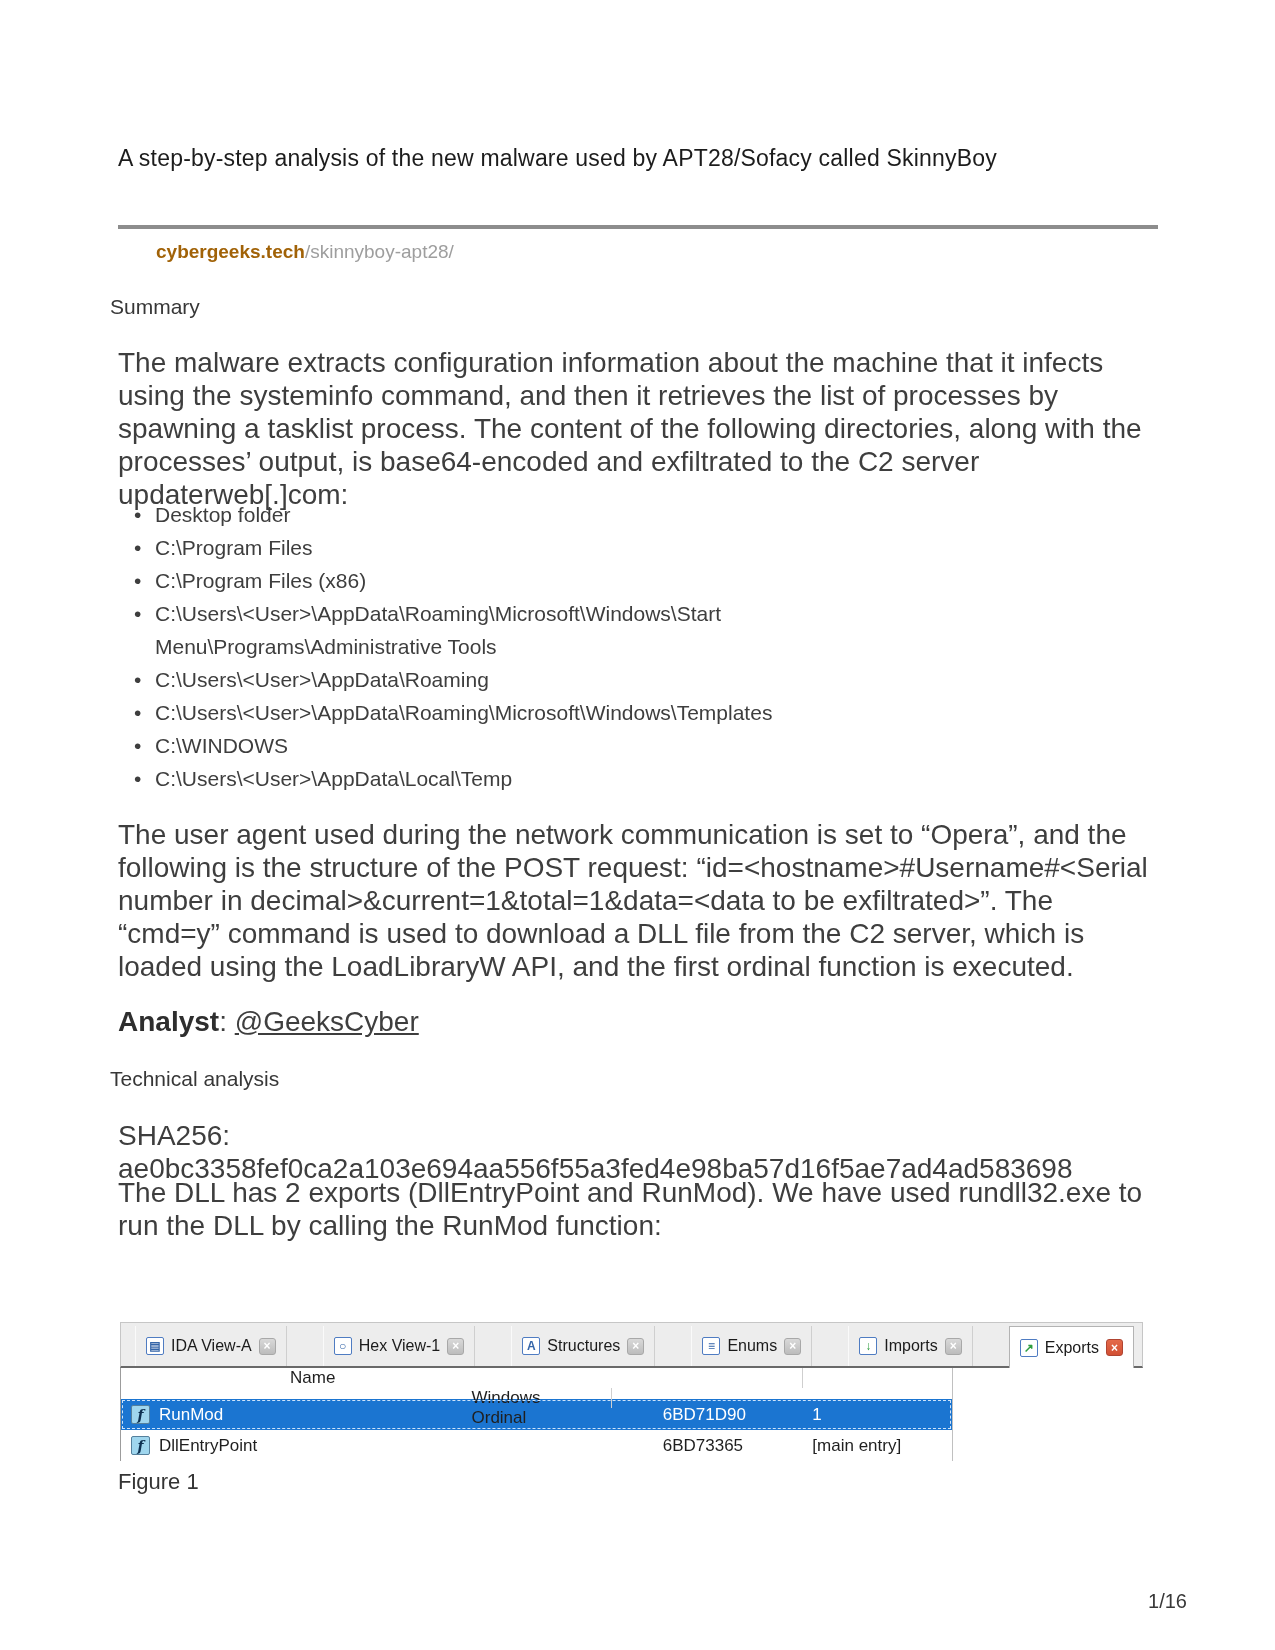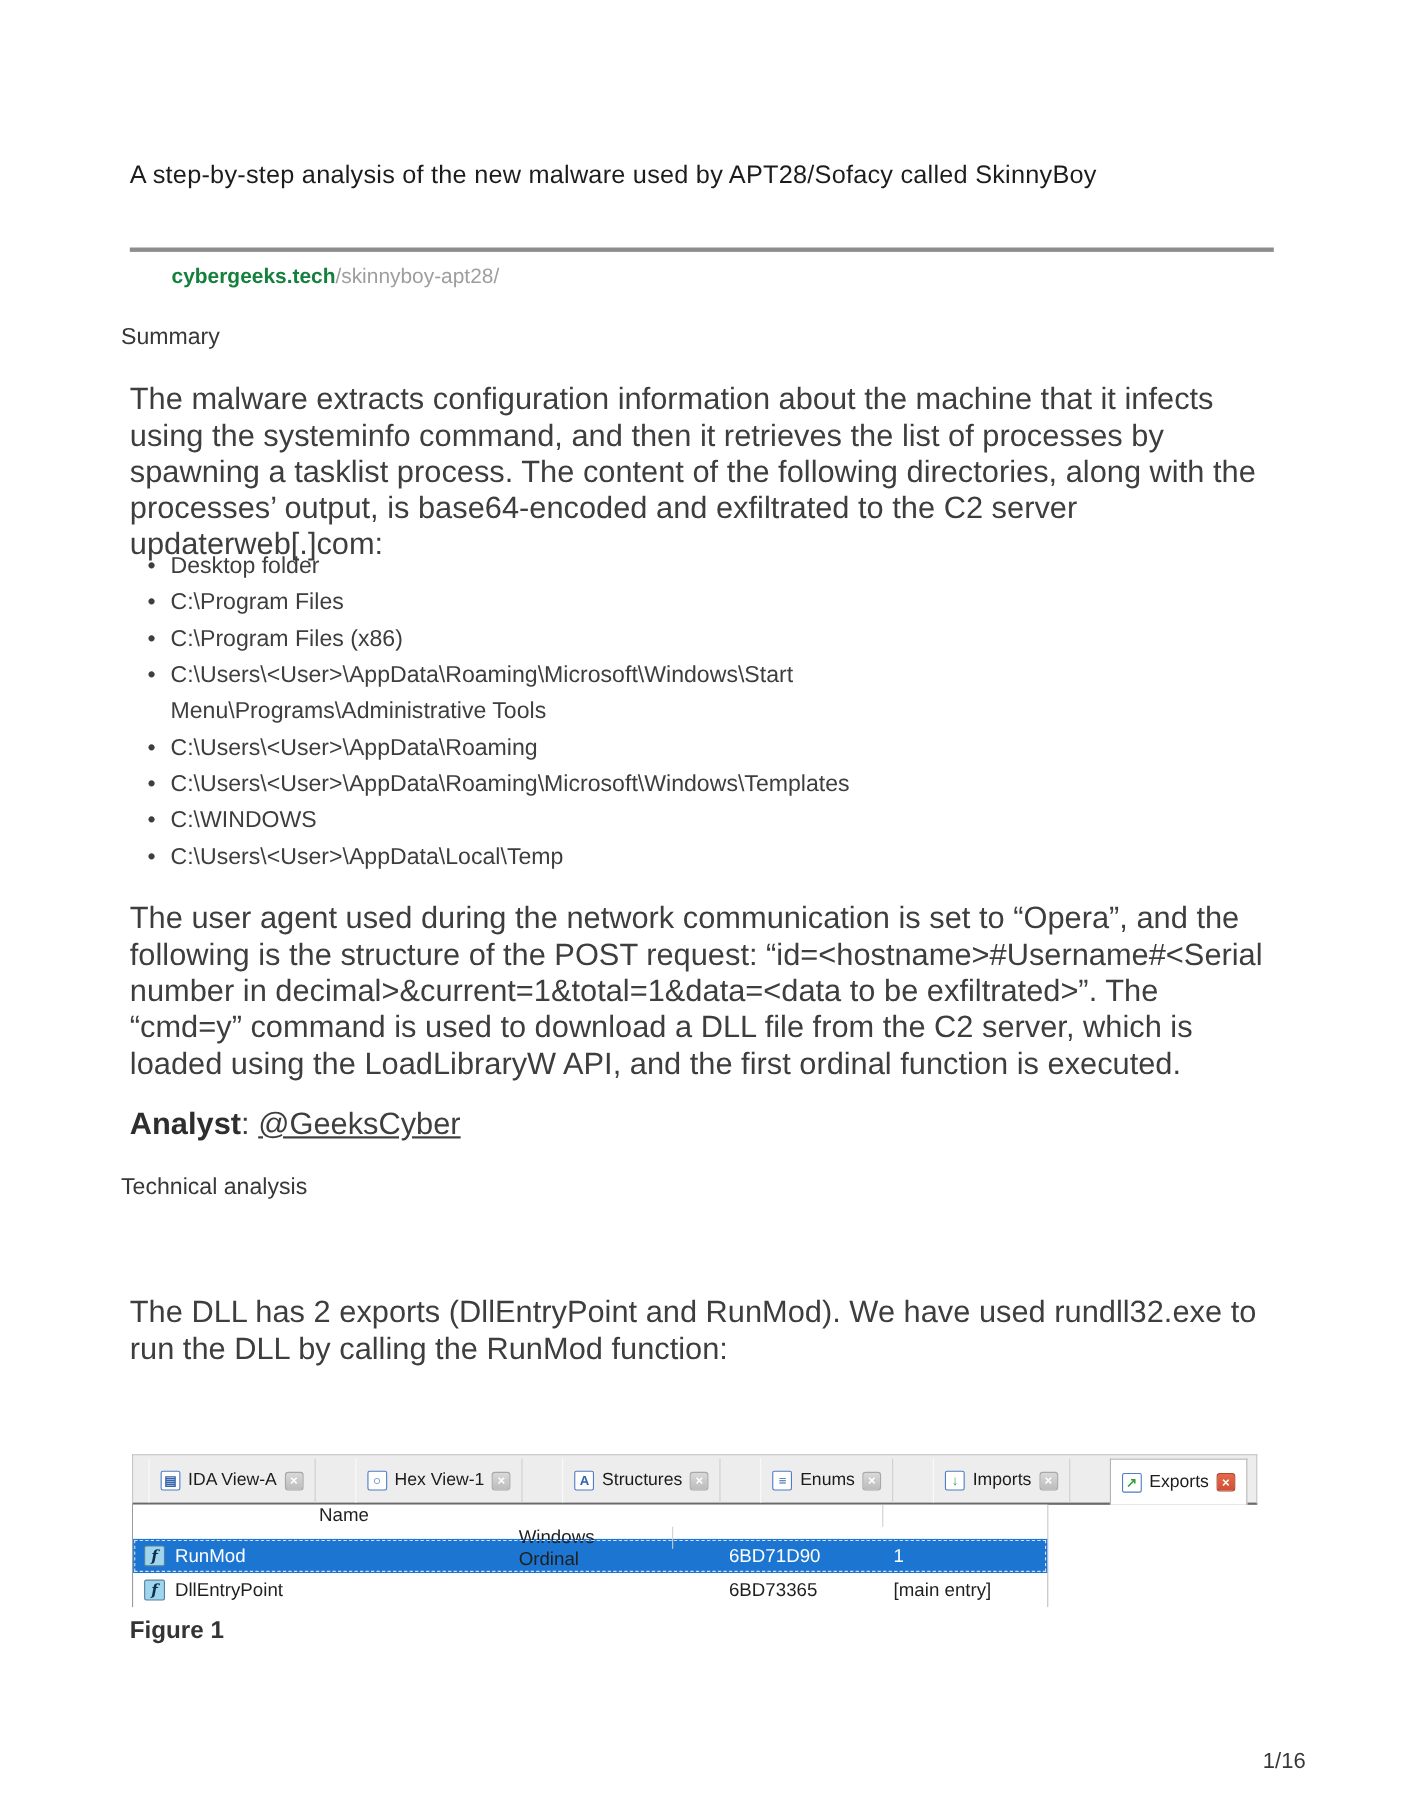--- a/index.html
+++ b/index.html
@@ -16,21 +16,21 @@
 
   
   .title {
     left: 118px; top: 122px;
     width: 1040px; max-width: 950px;
     font-size: 23px; line-height: 42px; font-weight: 400;
     color: #1c1c1c; letter-spacing: 0.2px;
   }
   .rule { left: 118px; top: 225px; width: 1040px; height: 4px; background: #8d8d8d; }
   .source { left: 156px; top: 241px; font-size: 19px; color: #9e9e9e; }
-  .source .dom { font-weight: 700; color: #15803d; }
+  .source .dom { font-weight: 700; color: #a16207; }
   .h2 { left: 110px; font-size: 21px; line-height: 33px; color: #373737; }
   .body-text {
     left: 118px; width: 1040px;
     font-size: 28px; line-height: 33px; color: #3e3e3e;
   }
   .bullets { left: 118px; width: 1005px; margin: 0; padding: 0; list-style: none; }
   .bullets li {
     position: relative; padding-left: 37px;
     font-size: 21px; line-height: 33px; color: #3e3e3e;
   }
@@ -98,21 +98,21 @@
     background: #1b75d1; color: #ffffff;
     outline: 1px dashed #cfe4fa; outline-offset: -2px;
   }
   .f-icon {
     width: 19px; height: 19px; flex: none;
     background: #9fd6ee; border: 1px solid #55809c; border-radius: 2px;
     display: flex; align-items: center; justify-content: center;
     font-family: "DejaVu Serif", serif; font-style: italic; font-weight: 700;
     font-size: 14px; color: #0d3050;
   }
-  .caption { left: 118px; top: 1467px; font-size: 22px; line-height: 30px; color: #343434; font-weight: bold; }
+  .caption { left: 118px; top: 1467px; font-size: 22px; line-height: 30px; color: #343434; }
 </style>
 </head>
 <body>
 
 <div class="page">
 
   <h1 class="abs title">A step-by-step analysis of the new malware used by APT28/Sofacy called SkinnyBoy</h1>
 
   <div class="abs rule"></div>
 
@@ -132,20 +132,21 @@
     <li>C:\WINDOWS</li>
     <li>C:\Users\&lt;User&gt;\AppData\Local\Temp</li>
   </ul>
 
   <p class="abs body-text" style="top:818px; margin:0">The user agent used during the network communication is set to “Opera”, and the following is the structure of the POST request: “id=&lt;hostname&gt;#Username#&lt;Serial number in decimal&gt;&amp;current=1&amp;total=1&amp;data=&lt;data to be exfiltrated&gt;”. The “cmd=y” command is used to download a DLL file from the C2 server, which is loaded using the LoadLibraryW API, and the first ordinal function is executed.</p>
 
   <div class="abs body-text" style="top:1005px"><span class="analyst-label">Analyst</span><span>: </span><a class="analyst-handle">@GeeksCyber</a></div>
 
   <div class="abs h2" style="top:1062px">Technical analysis</div>
 
+  <div class="abs body-text" style="top:1119px">SHA256: ae0bc3358fef0ca2a103e694aa556f55a3fed4e98ba57d16f5ae7ad4ad583698</div>
 
   <p class="abs body-text" style="top:1176px; margin:0">The DLL has 2 exports (DllEntryPoint and RunMod). We have used rundll32.exe to run the DLL by calling the RunMod function:</p>
 
   <div class="abs figure">
 
     <div class="tabstrip">
       <div class="tab">
         <span class="tab-icon">▤</span>
         <span>IDA View-A</span>
         <span class="tab-close">×</span>

